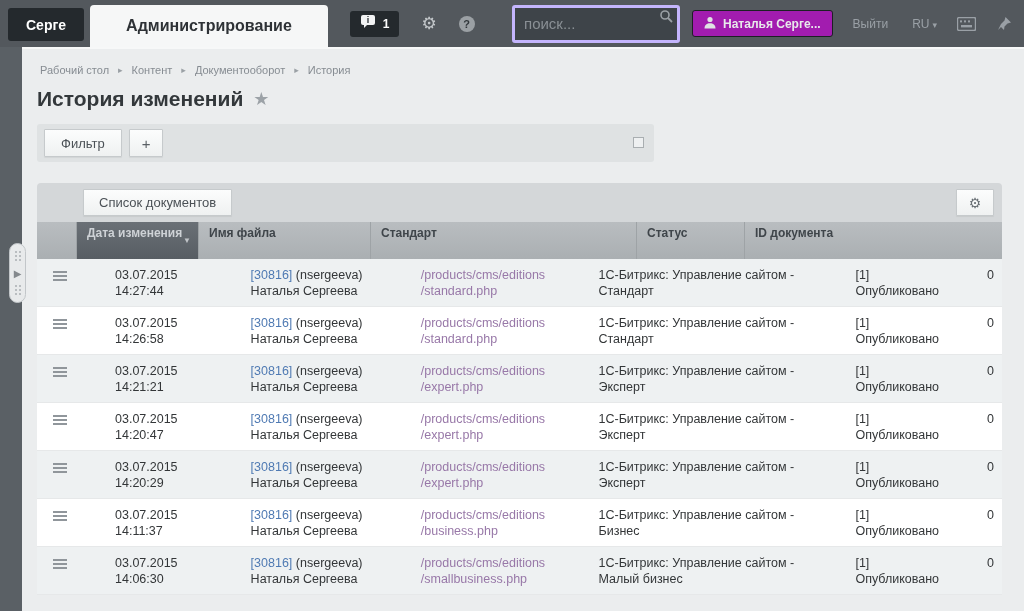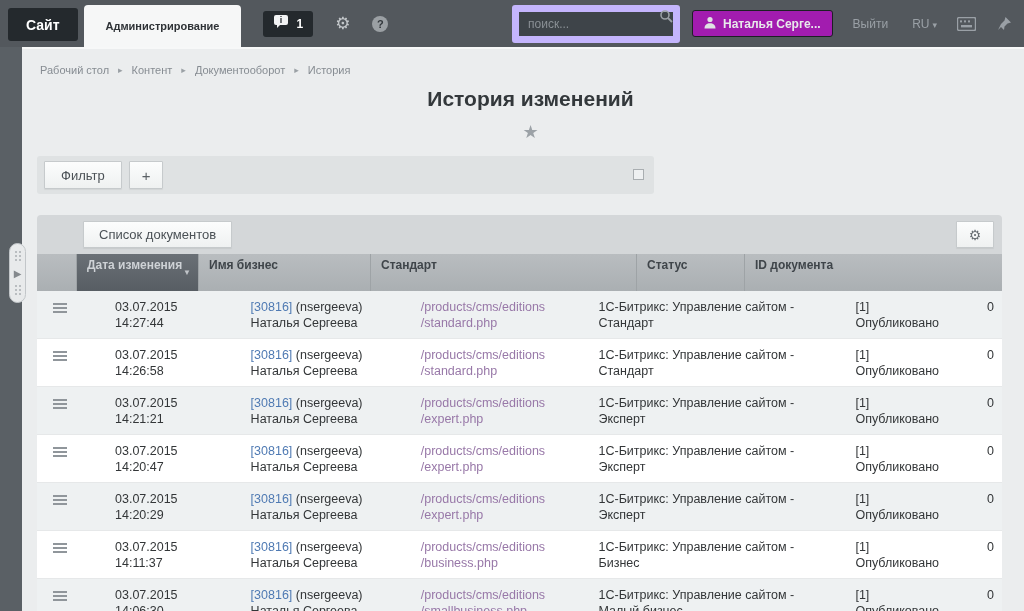--- a/index.html
+++ b/index.html
@@ -6,35 +6,35 @@
   html,body { width:1024px; height:611px; overflow:hidden;
     font-family:"Liberation Sans", sans-serif; background:#ebedee; }
 
   
   .topbar { position:absolute; left:0; top:0; width:1024px; height:47px;
     background:#53585d; display:flex; align-items:center; }
   .tabs { display:flex; align-items:flex-end; height:47px; padding-left:8px; }
   .tab-site { background:#24292d; color:#fff; font-weight:bold; font-size:14px;
     height:33px; margin-bottom:6px; padding:0 18px; display:flex; align-items:center;
     border-radius:3px; cursor:pointer; }
-  .tab-admin { background:#f6f7f7; color:#2e3236; font-weight:bold; font-size:11px;
-    height:42px; margin-left:6px; padding:0 22px; display:flex; align-items:center;
+  .tab-admin { background:#f6f7f7; color:#2e3236; font-weight:bold; font-size:16px;
+    height:42px; margin-left:6px; padding:0 36px; display:flex; align-items:center;
     border-radius:4px 4px 0 0; cursor:pointer;margin-top:32px; }
   .notif { display:flex; align-items:center; gap:7px; background:#24292d;
     border-radius:3px; height:26px; padding:0 10px; margin-left:22px; cursor:pointer; }
   .notif-count { color:#fff; font-size:12px; font-weight:bold; }
   .top-icon { color:#c3c7ca; font-size:17px; margin-left:22px; cursor:pointer;
     display:flex; align-items:center; }
   .help-circle { width:16px; height:16px; border-radius:50%; background:#9ba0a4;
     color:#33383c; font-size:11px; font-weight:bold; display:flex;
     align-items:center; justify-content:center; margin-left:22px; cursor:pointer; }
   .top-right { margin-left:auto; display:flex; align-items:center; padding-right:12px; }
   .search-wrap { position:relative; }
-  .search-input { width:168px; height:38px; background:#3e4449; border:7px solid #c4b5fd;
-    border-radius:3px; color:#c7cbce; font-size:12px; padding:0 26px 0 9px; outline:none; }
+  .search-input { width:168px; height:38px; background:#3e4449; border:3px solid #c4b5fd;
+    border-radius:3px; color:#c7cbce; font-size:15px; padding:0 26px 0 9px; outline:none; }
   .search-input::placeholder { color:#8a9095; }
   .search-ico { position:absolute; right:7px; top:4px; }
   .userbox { display:flex; align-items:center; gap:7px; background:#a21caf;
     border:1px solid #1c2023; border-radius:3px; height:27px; padding:12px 11px;
     margin-left:12px; color:#e8eaeb; font-size:12px; font-weight:bold; cursor:pointer; }
   .logout { color:#9aa0a6; font-size:12px; margin-left:20px; cursor:pointer; }
   .lang { color:#9aa0a6; font-size:12px; margin-left:24px; cursor:pointer; }
   .lang .caret { font-size:9px; margin-left:3px; }
   .kbd-ico, .pin-ico { margin-left:20px; cursor:pointer; display:flex; align-items:center; }
 
@@ -50,21 +50,21 @@
   .rail-handle::before { top:6px; } .rail-handle::after { bottom:6px; }
   .rail-arrow { color:#84898d; font-size:10px; }
 
   
   .content { position:absolute; left:22px; top:47px; width:1002px; height:564px;
     background:#ebedee; border-top:2px solid #f7f8f8; padding-left:13px; }
   .breadcrumb { display:flex; align-items:center; gap:9px; margin:15px 0 0 5px;
     font-size:11px; color:#868c92; }
   .crumb { cursor:pointer; }
   .crumb-sep { font-size:9px; color:#9aa0a5; }
-  .page-title-row { display:flex; align-items:center; gap:10px; margin:11px 0 0 2px;flex-direction:column; }
+  .page-title-row { display:flex; align-items:center; gap:10px; margin:11px 0 0 2px; }
   .page-title { font-size:21px; font-weight:bold; color:#33383b; }
   .fav-star { color:#9ca2a7; font-size:18px; cursor:pointer; }
 
   
   .filter-strip { position:relative; margin:13px 0 0 2px; width:617px; height:38px;
     background:#dfe2e3; border-radius:3px; display:flex; align-items:center;
     padding-left:7px; gap:7px; }
   .btn { background:linear-gradient(#fcfdfd,#eff1f1); border:1px solid #c6cacc;
     border-radius:1px; height:28px; padding:0 16px; font-size:13px; color:#4b5156;
     display:flex; align-items:center; justify-content:center; cursor:pointer;
@@ -102,21 +102,21 @@
   .menu-icon i { display:block; width:14px; height:2px; background:#90969b;
     margin-bottom:2px; }
   .link-blue { color:#4f7ab3; cursor:pointer; }
   .link-purple { color:#9878a8; text-decoration:none; cursor:pointer; display:block; }
 </style>
 </head>
 <body>
 
 <div class="topbar">
   <div class="tabs">
-    <div class="tab-site">Сайт</div>
+    <div class="tab-site">Серге</div>
     <div class="tab-admin">Администрирование</div>
   </div>
 
   <div class="notif">
     <span>
       <svg width="16" height="15" viewBox="0 0 16 15">
         <rect x="1" y="1" width="14" height="10" rx="2" fill="#f2f3f4"></rect>
         <path d="M4 10 L4 14 L8 10 Z" fill="#f2f3f4"></path>
         <text x="8" y="9" text-anchor="middle" font-size="9" font-weight="bold" fill="#24292d" font-family="Liberation Sans, sans-serif">i</text>
       </svg>
@@ -206,21 +206,21 @@
       <div class="btn grid-gear-btn">⚙</div>
     </div>
 
     <div class="grid-table">
       <div class="grid-head">
         <div class="hcell c0"></div>
         <div class="hcell c1 sorted">
           <span>Дата изменения</span>
           <span class="sort-arrow" style="font-size:8px;">▼</span>
         </div>
-        <div class="hcell c3">Имя бизнес</div>
+        <div class="hcell c3">Имя файла</div>
         <div class="hcell c4">Стандарт</div>
         <div class="hcell c5">Статус</div>
         <div class="hcell c6">ID документа</div>
       </div>
 
       <div>
           <div class="grid-row">
     <div class="cell c0">
       <span class="menu-icon"><i></i><i></i><i></i></span>
     </div>

